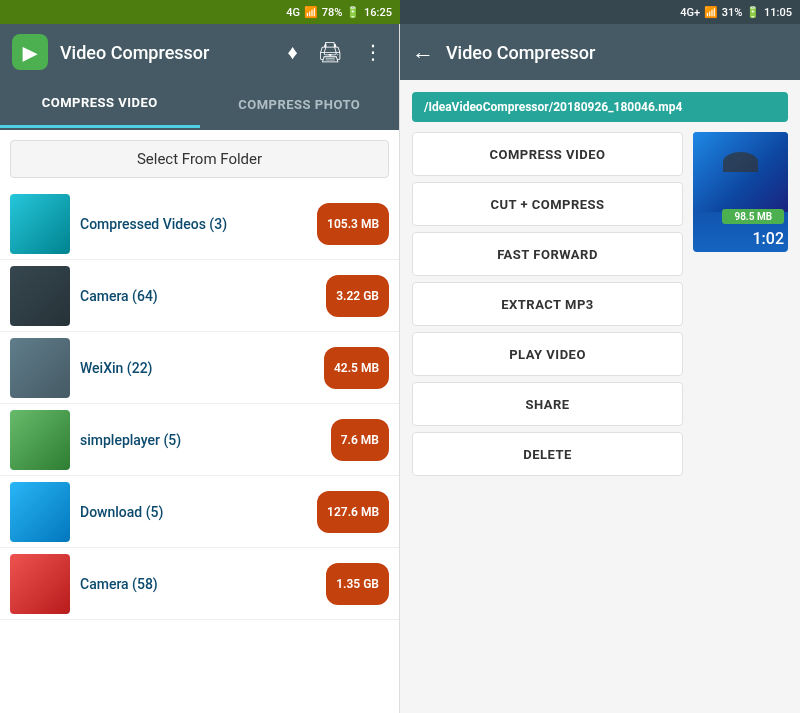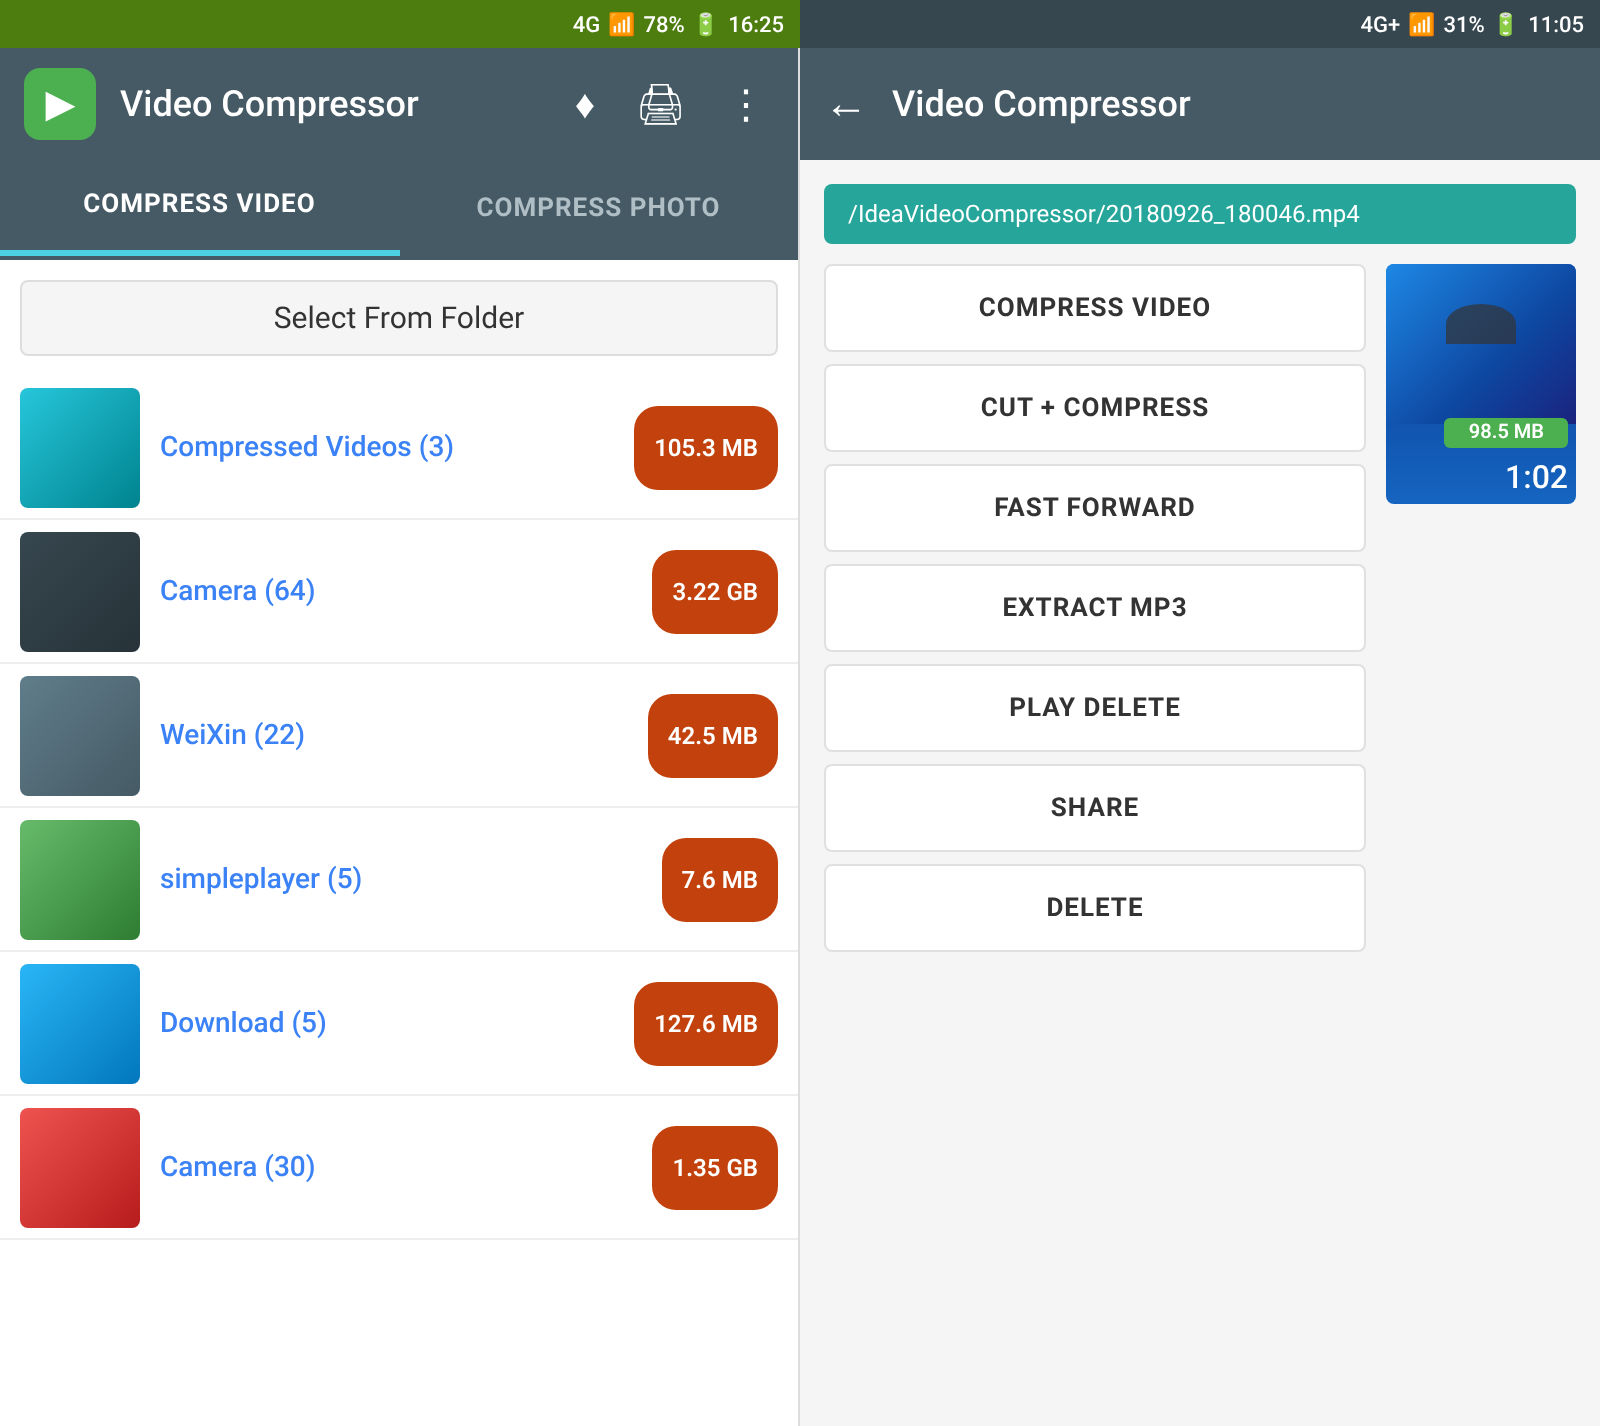--- a/index.html
+++ b/index.html
@@ -101,21 +101,21 @@
     }
     
     .thumb-teal { background: linear-gradient(135deg, #26c6da, #00838f); }
     .thumb-dark { background: linear-gradient(135deg, #37474f, #263238); }
     .thumb-gray { background: linear-gradient(135deg, #607d8b, #455a64); }
     .thumb-green { background: linear-gradient(135deg, #66bb6a, #2e7d32); }
     .thumb-blue { background: linear-gradient(135deg, #29b6f6, #0277bd); }
     .thumb-red { background: linear-gradient(135deg, #ef5350, #b71c1c); }
 
     .folder-info { flex: 1; }
-    .folder-name { font-size: 14px; font-weight: 500; color: #3b82f6; }
+    .folder-name { font-size: 14px; font-weight: 500; color: #0c4a6e; }
     .folder-size-badge {
       background: #c2410c;
       color: white;
       font-size: 12px;
       font-weight: 600;
       border-radius: 12px;
       padding: 14px 10px;
       white-space: nowrap;
     }
 
@@ -139,20 +139,21 @@
 
     
     .file-path-bar {
       background: #26a69a;
       color: white;
       font-size: 12px;
       padding: 8px 12px;
       border-radius: 4px;
       margin-bottom: 10px;
       word-break: break-all;
+      font-weight: bold;
     }
 
     
     .action-area { display: flex; gap: 10px; }
 
     .action-buttons { flex: 1; display: flex; flex-direction: column; gap: 6px; }
 
     .action-btn {
       background: white;
       border: 1px solid #e0e0e0;
@@ -297,21 +298,21 @@
         <div class="folder-thumb thumb-blue"></div>
         <div class="folder-info">
           <div class="folder-name">Download (5)</div>
         </div>
         <div class="folder-size-badge">127.6 MB</div>
       </div>
 
       <div class="folder-item">
         <div class="folder-thumb thumb-red"></div>
         <div class="folder-info">
-          <div class="folder-name">Camera (30)</div>
+          <div class="folder-name">Camera (58)</div>
         </div>
         <div class="folder-size-badge">1.35 GB</div>
       </div>
 
     </div>
   </div>
 
   <div class="right-panel">
 
     <div class="right-toolbar">
@@ -333,21 +334,21 @@
           <div class="action-btn">
             <span>CUT + COMPRESS</span>
           </div>
           <div class="action-btn">
             <span>FAST FORWARD</span>
           </div>
           <div class="action-btn">
             <span>EXTRACT MP3</span>
           </div>
           <div class="action-btn">
-            <span>PLAY DELETE</span>
+            <span>PLAY VIDEO</span>
           </div>
           <div class="action-btn">
             <span>SHARE</span>
           </div>
           <div class="action-btn">
             <span>DELETE</span>
           </div>
 
         </div>
 

